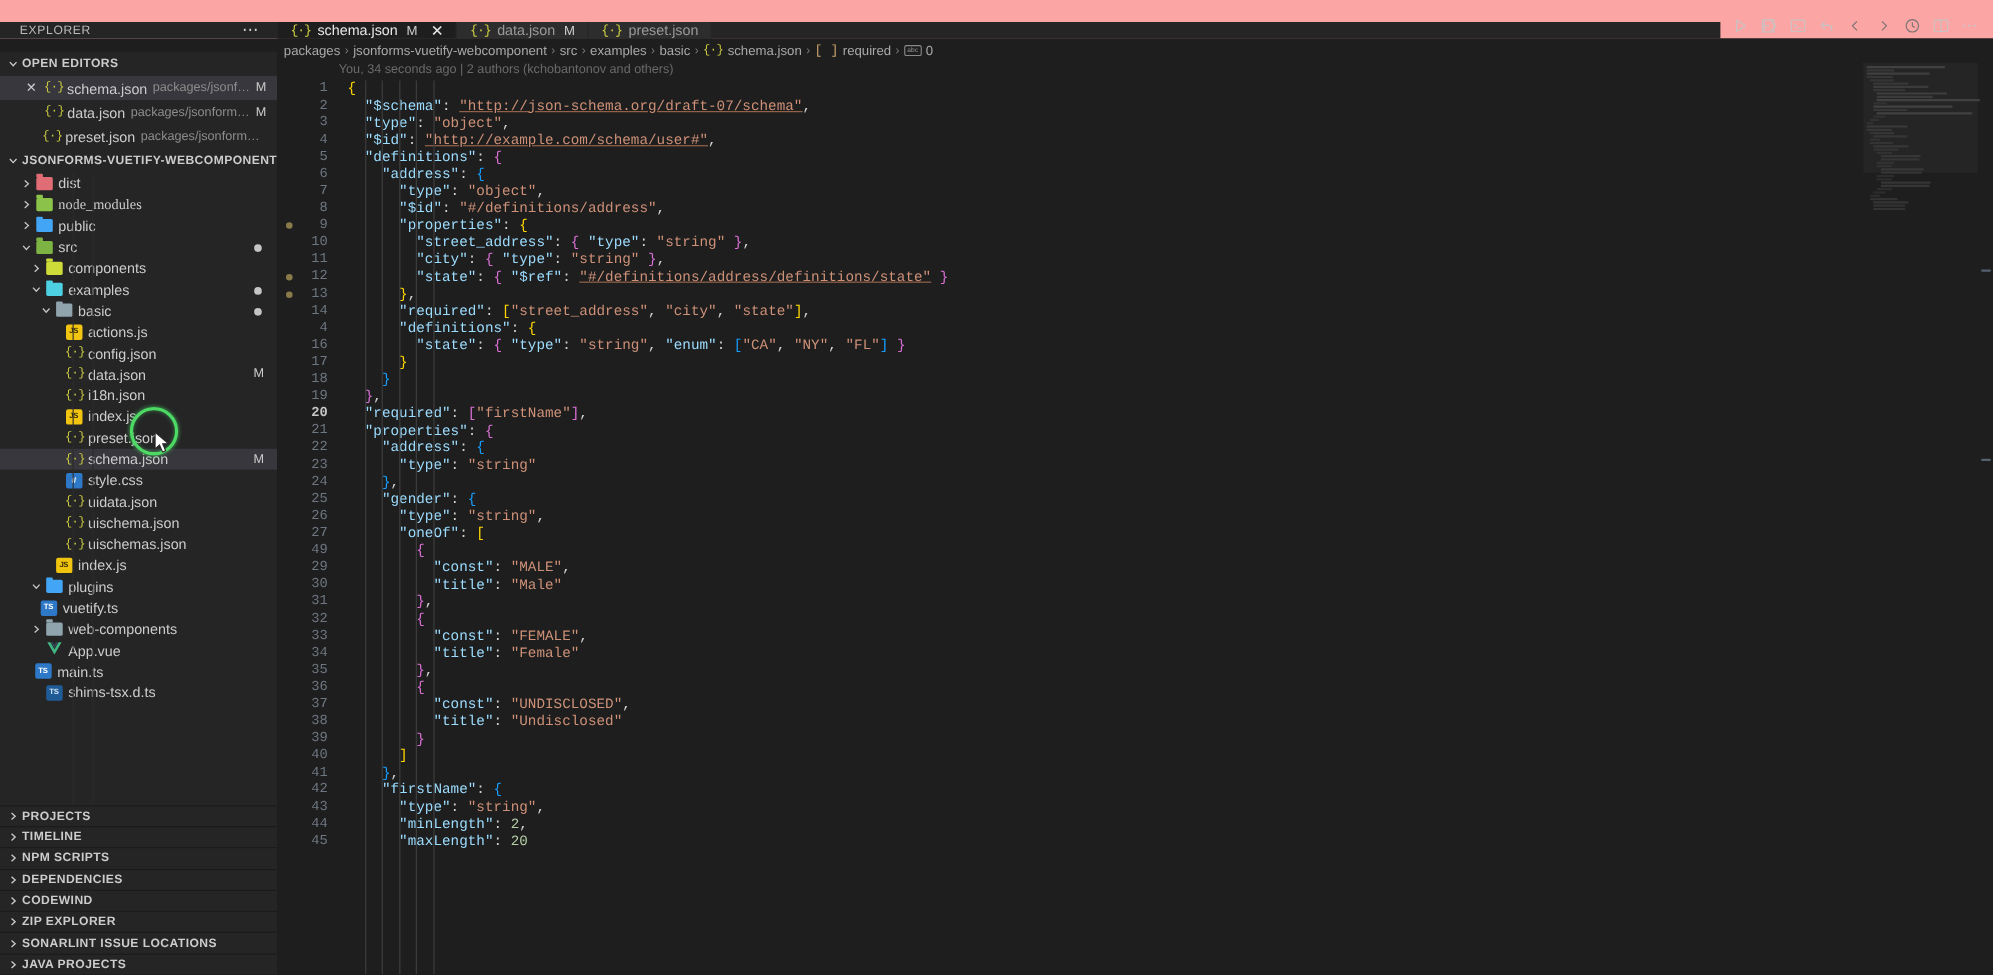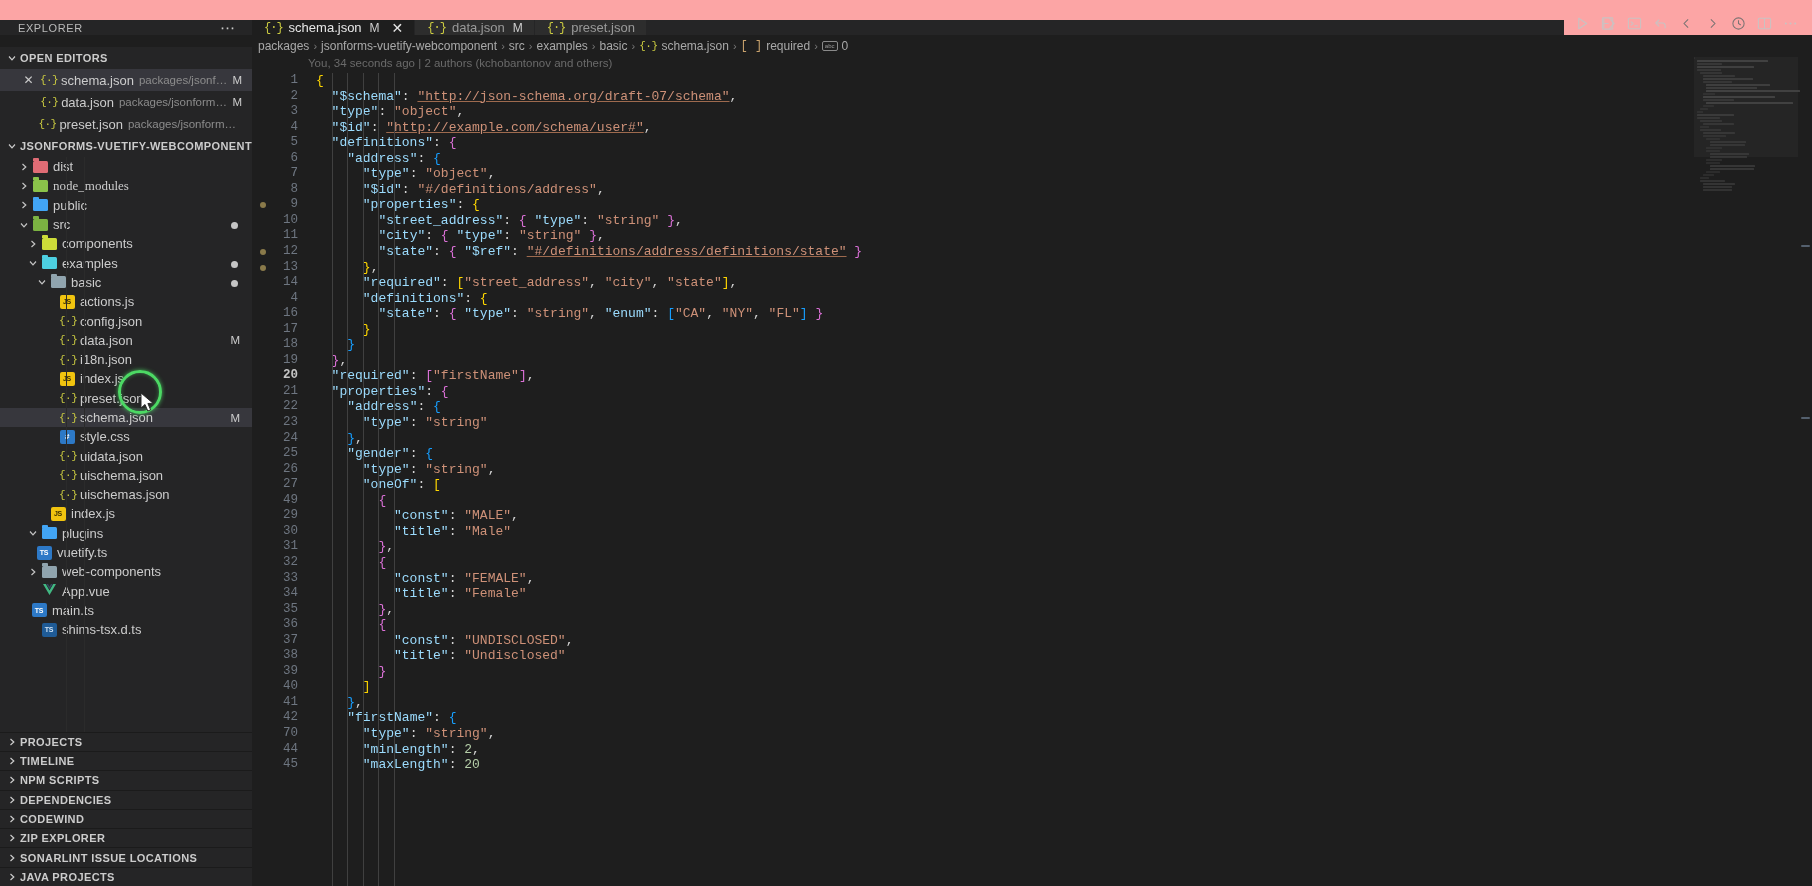--- a/index.html
+++ b/index.html
@@ -752,21 +752,21 @@
             <div class="gline">33</div>
             <div class="gline">34</div>
             <div class="gline">35</div>
             <div class="gline">36</div>
             <div class="gline">37</div>
             <div class="gline">38</div>
             <div class="gline">39</div>
             <div class="gline">40</div>
             <div class="gline">41</div>
             <div class="gline">42</div>
-            <div class="gline">70</div>
+            <div class="gline">43</div>
             <div class="gline">44</div>
             <div class="gline">45</div>
           </div>
         <div class="codecol" id="codecol">
             <div class="cline"><span class="b0">{</span></div>
             <div class="cline">  <span class="k">"$schema"</span><span class="p">: </span><span class="lnk">"http://json-schema.org/draft-07/schema"</span><span class="p">,</span></div>
             <div class="cline">  <span class="k">"type"</span><span class="p">: </span><span class="s">"object"</span><span class="p">,</span></div>
             <div class="cline">  <span class="k">"$id"</span><span class="p">: </span><span class="lnk">"http://example.com/schema/user#"</span><span class="p">,</span></div>
             <div class="cline">  <span class="k">"definitions"</span><span class="p">: </span><span class="b1">{</span></div>
             <div class="cline">    <span class="k">"address"</span><span class="p">: </span><span class="b2">{</span></div>

